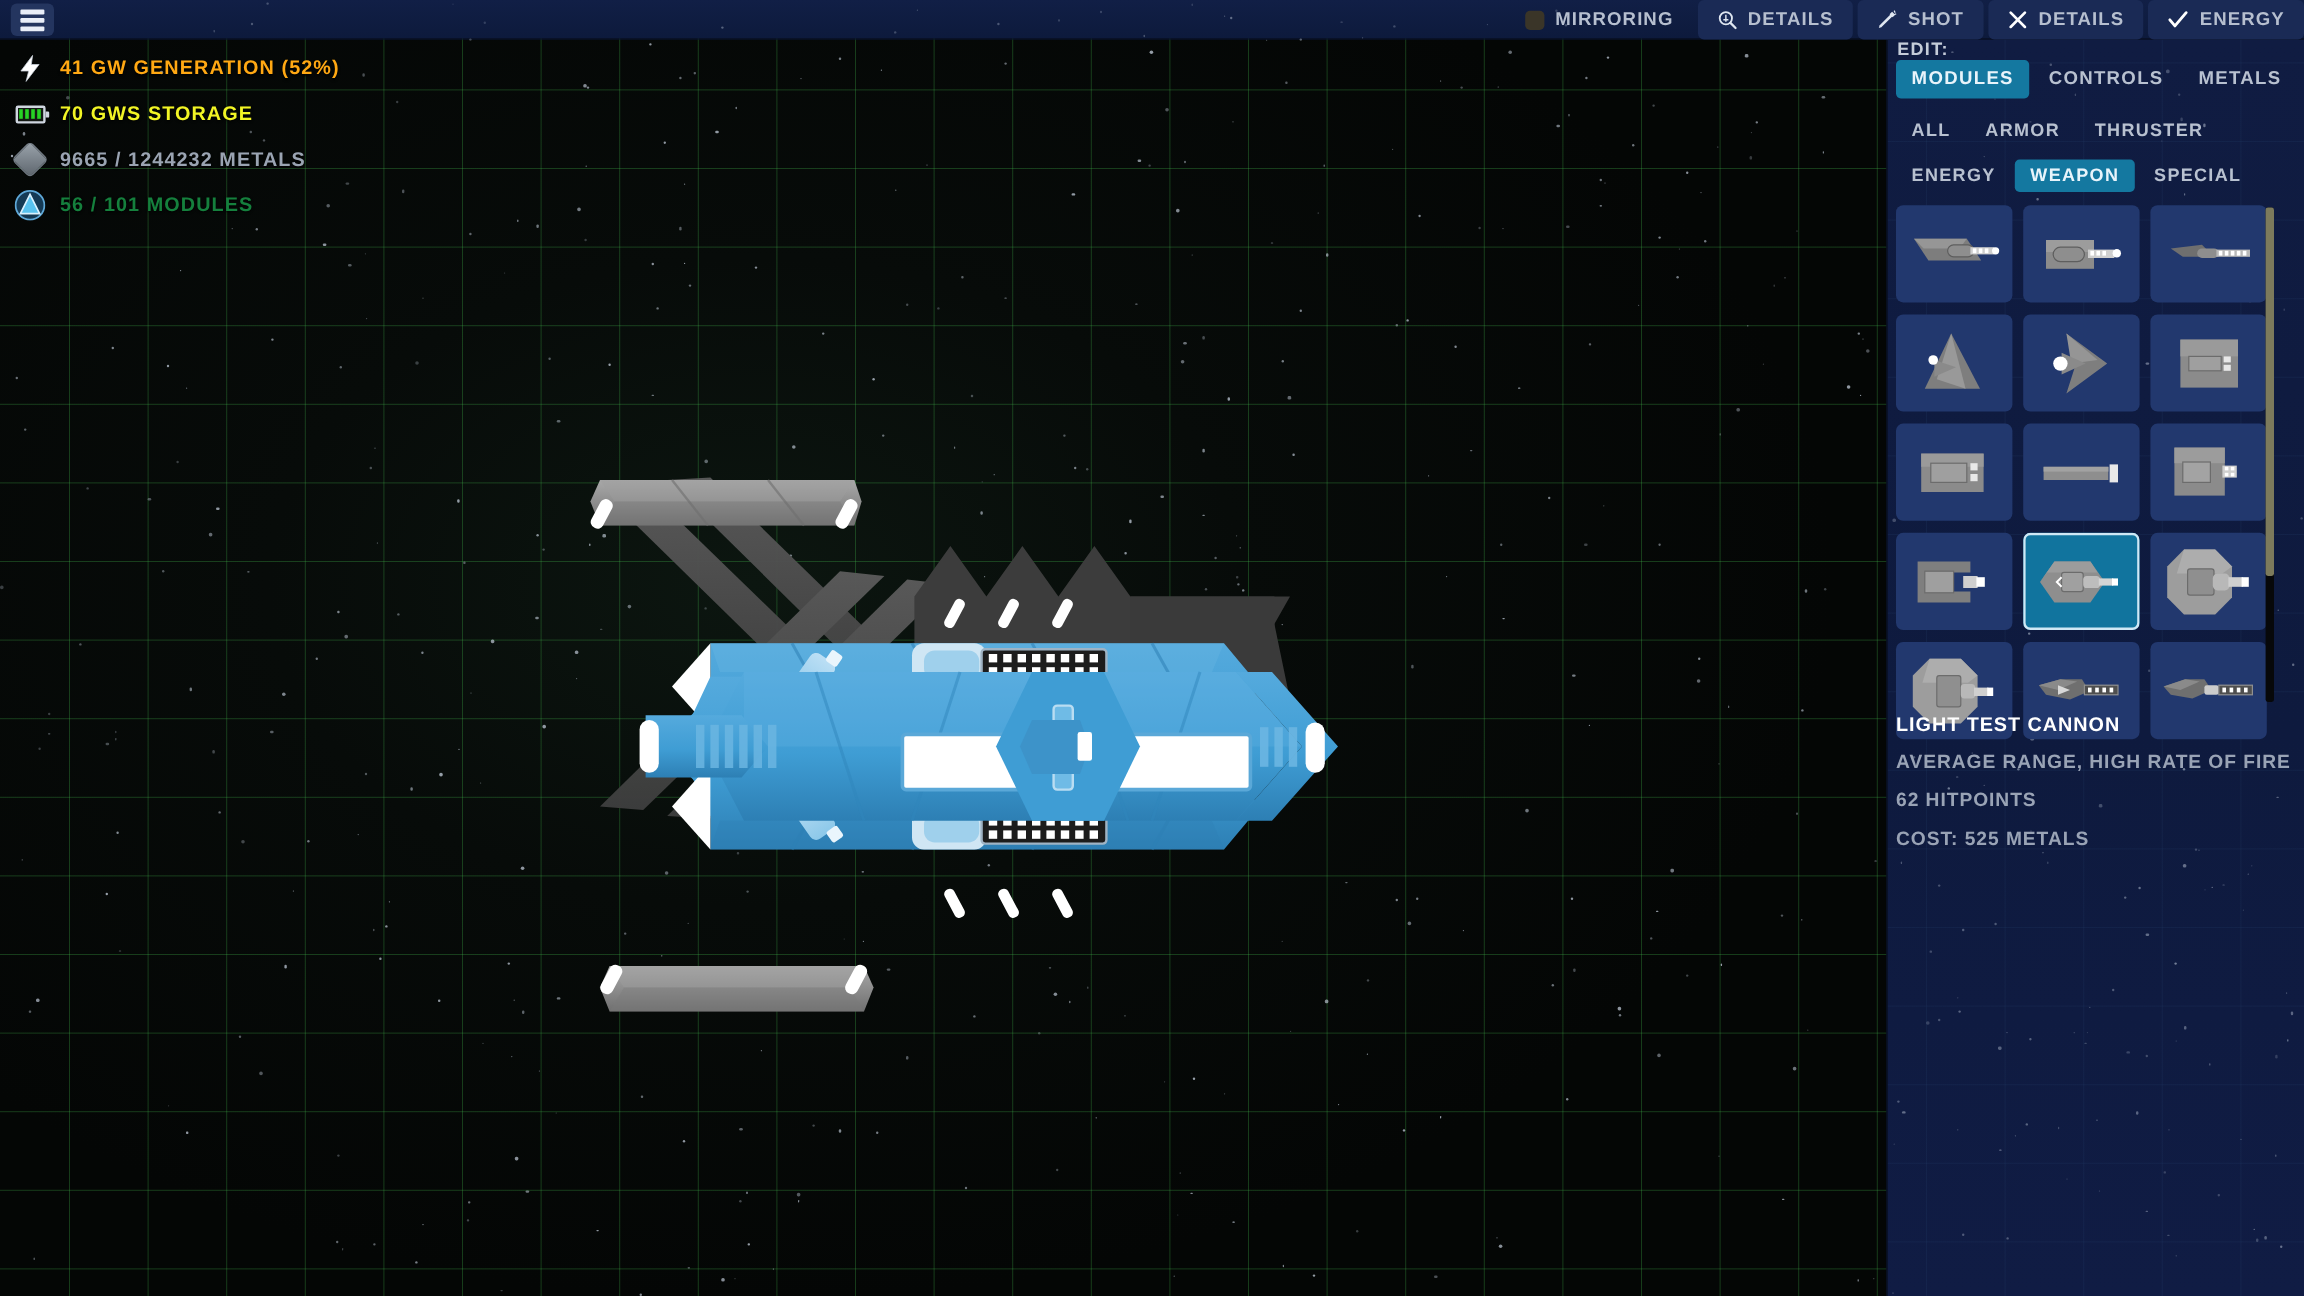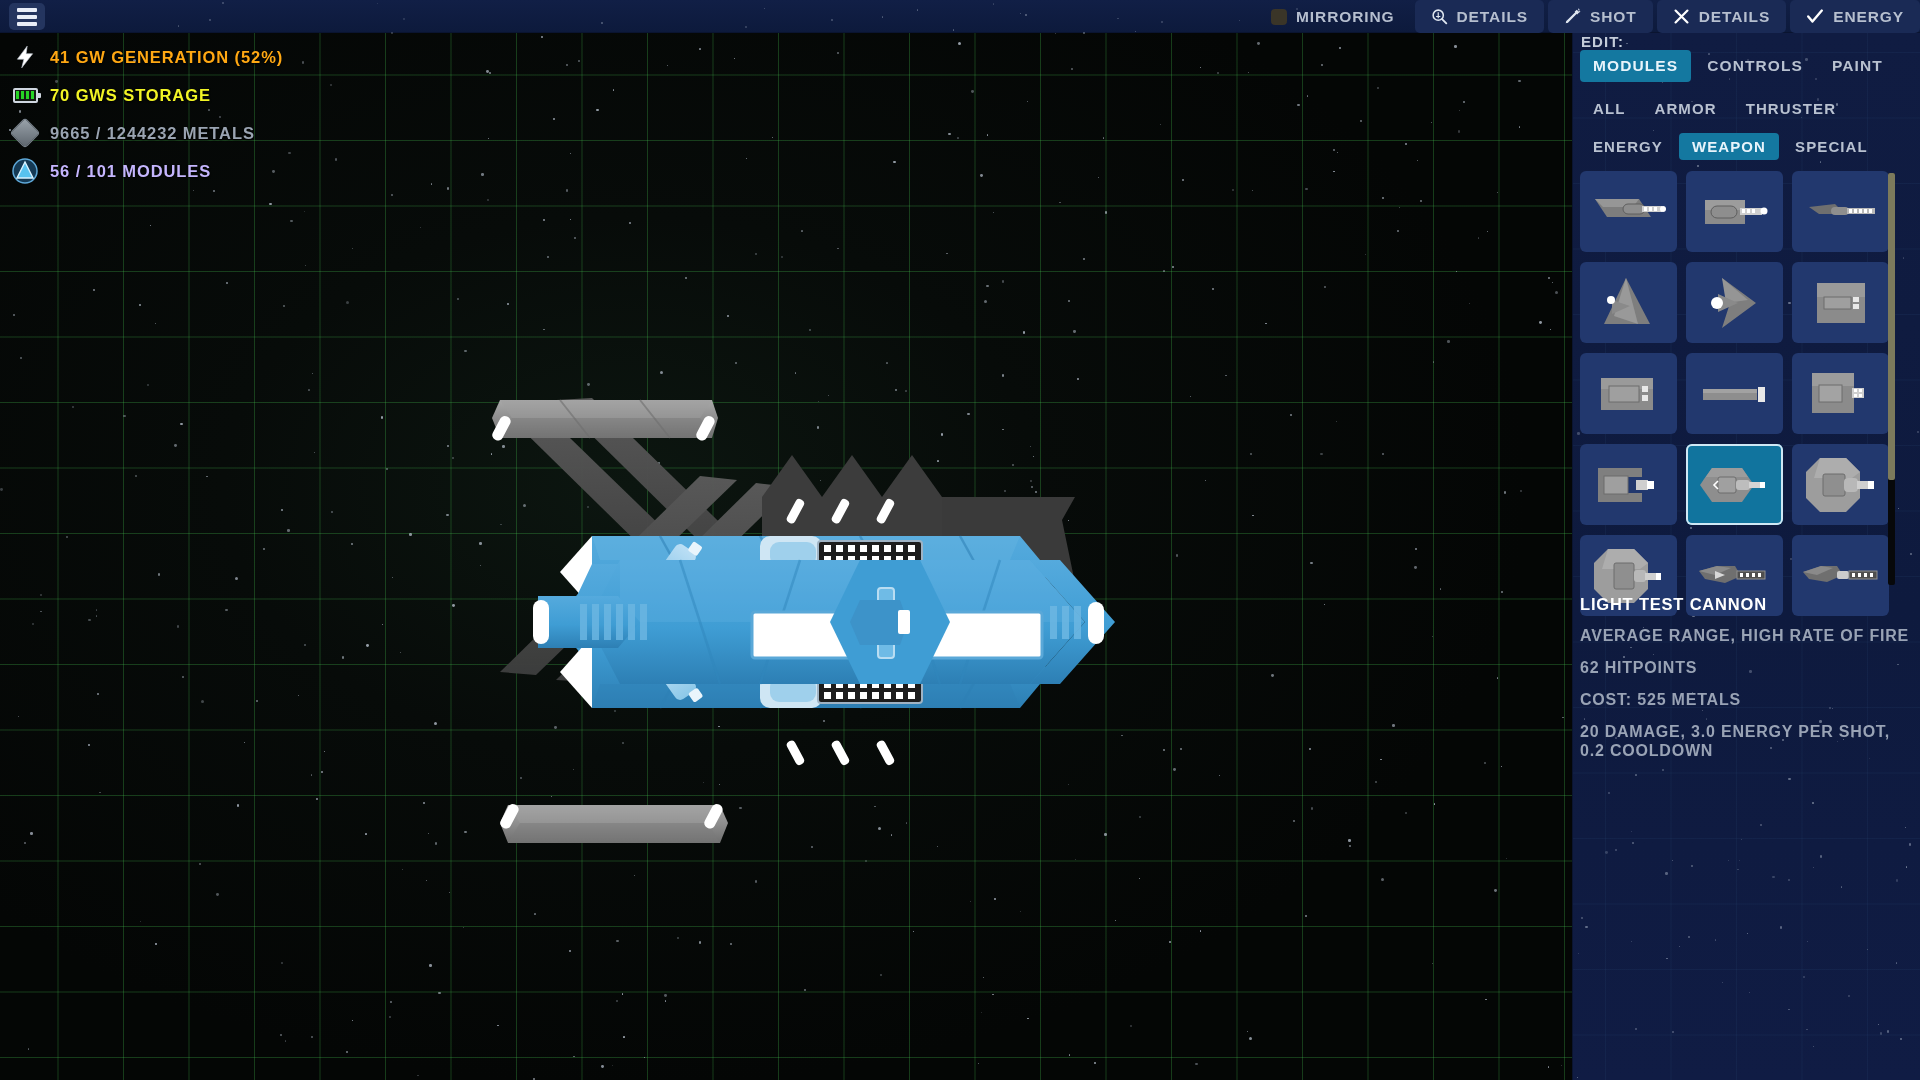--- a/index.html
+++ b/index.html
@@ -830,21 +830,21 @@
       </span>
       <span class="hud-label" style="color:#9aa4b2">9665 / 1244232 METALS</span>
     </div>
     <div class="hud-row">
       <span class="hud-ico">
         <svg class="mod-ico" viewBox="0 0 26 26">
           <circle cx="13" cy="13" r="12" fill="#153a55" stroke="#5ea8d8" stroke-width="1.5"></circle>
           <path d="M13 4 L21 20 L5 20 Z" fill="#58c2ef" stroke="#d9f2ff" stroke-width="1.4"></path>
         </svg>
       </span>
-      <span class="hud-label" style="color:#c4b5fd">56 / 101 MODULES</span>
+      <span class="hud-label" style="color:#15803d">56 / 101 MODULES</span>
     </div>
   </div>
 
   <div id="topbar">
     <div class="tb-stars" id="tb-stars">
         <span class="star" style="left:1689.7px;top:1.4px;width:1.4px;height:1.4px;opacity:0.36"></span>
         <span class="star" style="left:1025.2px;top:13.6px;width:2.1px;height:2.1px;opacity:0.44"></span>
         <span class="star" style="left:916.6px;top:9.2px;width:1.6px;height:1.6px;opacity:0.37"></span>
         <span class="star" style="left:881.7px;top:16.4px;width:1.7px;height:1.7px;opacity:0.36"></span>
         <span class="star" style="left:744.8px;top:26.1px;width:2.4px;height:2.4px;opacity:0.27"></span>
@@ -1098,21 +1098,21 @@
         <span class="star" style="left:41.4px;top:563.2px;width:2.2px;height:2.2px;opacity:0.50"></span>
         <span class="star" style="left:233.5px;top:907.5px;width:0.9px;height:0.9px;opacity:0.35"></span>
       </div>
 
     <div class="pcontent">
       <div class="edit-label">EDIT:</div>
 
       <div class="tabrow r1">
         <div class="tab active">MODULES</div>
         <div class="tab">CONTROLS</div>
-        <div class="tab">PAINT</div>
+        <div class="tab">METALS</div>
       </div>
 
       <div class="tabrow r2">
         <div class="tab sub">ALL</div>
         <div class="tab sub">ARMOR</div>
         <div class="tab sub">THRUSTER</div>
       </div>
 
       <div class="tabrow r3">
         <div class="tab sub">ENERGY</div>
@@ -1309,19 +1309,18 @@
 
       <div id="panel-scroll">
         <div class="thumb"></div>
       </div>
 
       <div id="modinfo">
         <div class="mi-title">LIGHT TEST CANNON</div>
         <div class="mi-line">AVERAGE RANGE, HIGH RATE OF FIRE</div>
         <div class="mi-line">62 HITPOINTS</div>
         <div class="mi-line">COST: 525 METALS</div>
-        <div class="mi-line">20 DAMAGE, 3.0 ENERGY PER SHOT, 0.2 COOLDOWN</div>
       </div>
 
     </div>
   </div>
 
 </div>
 
 </body></html>

